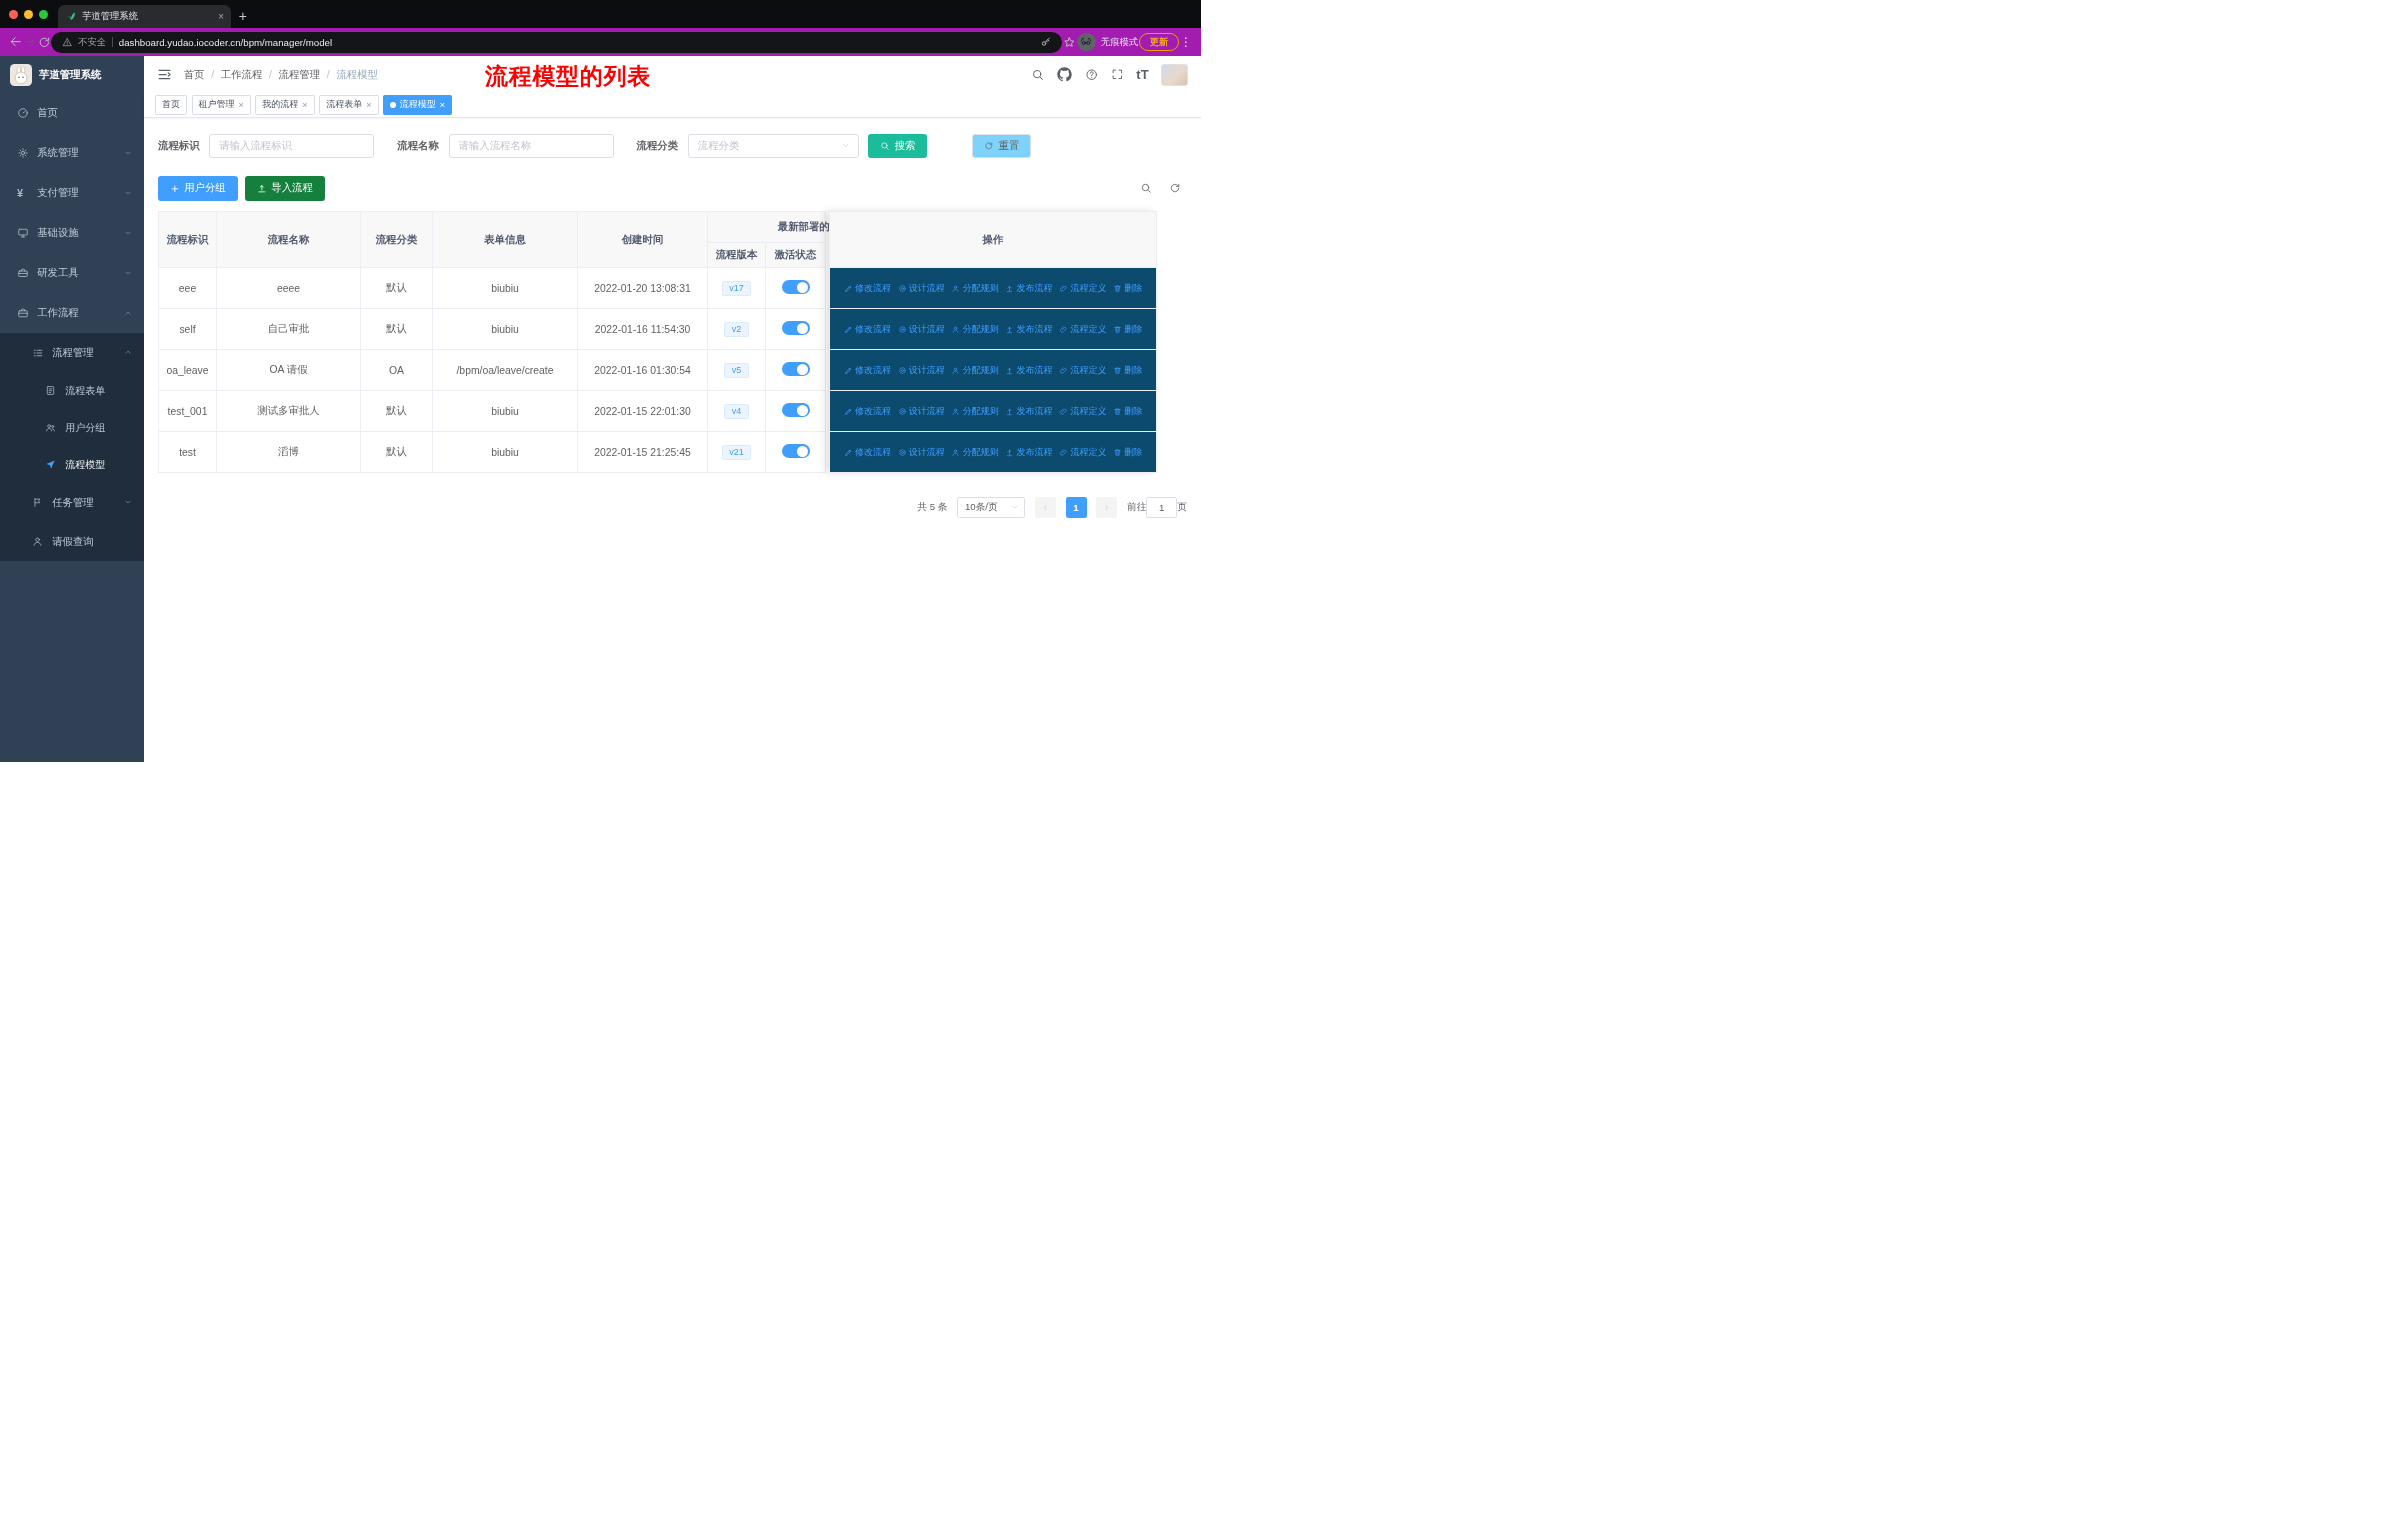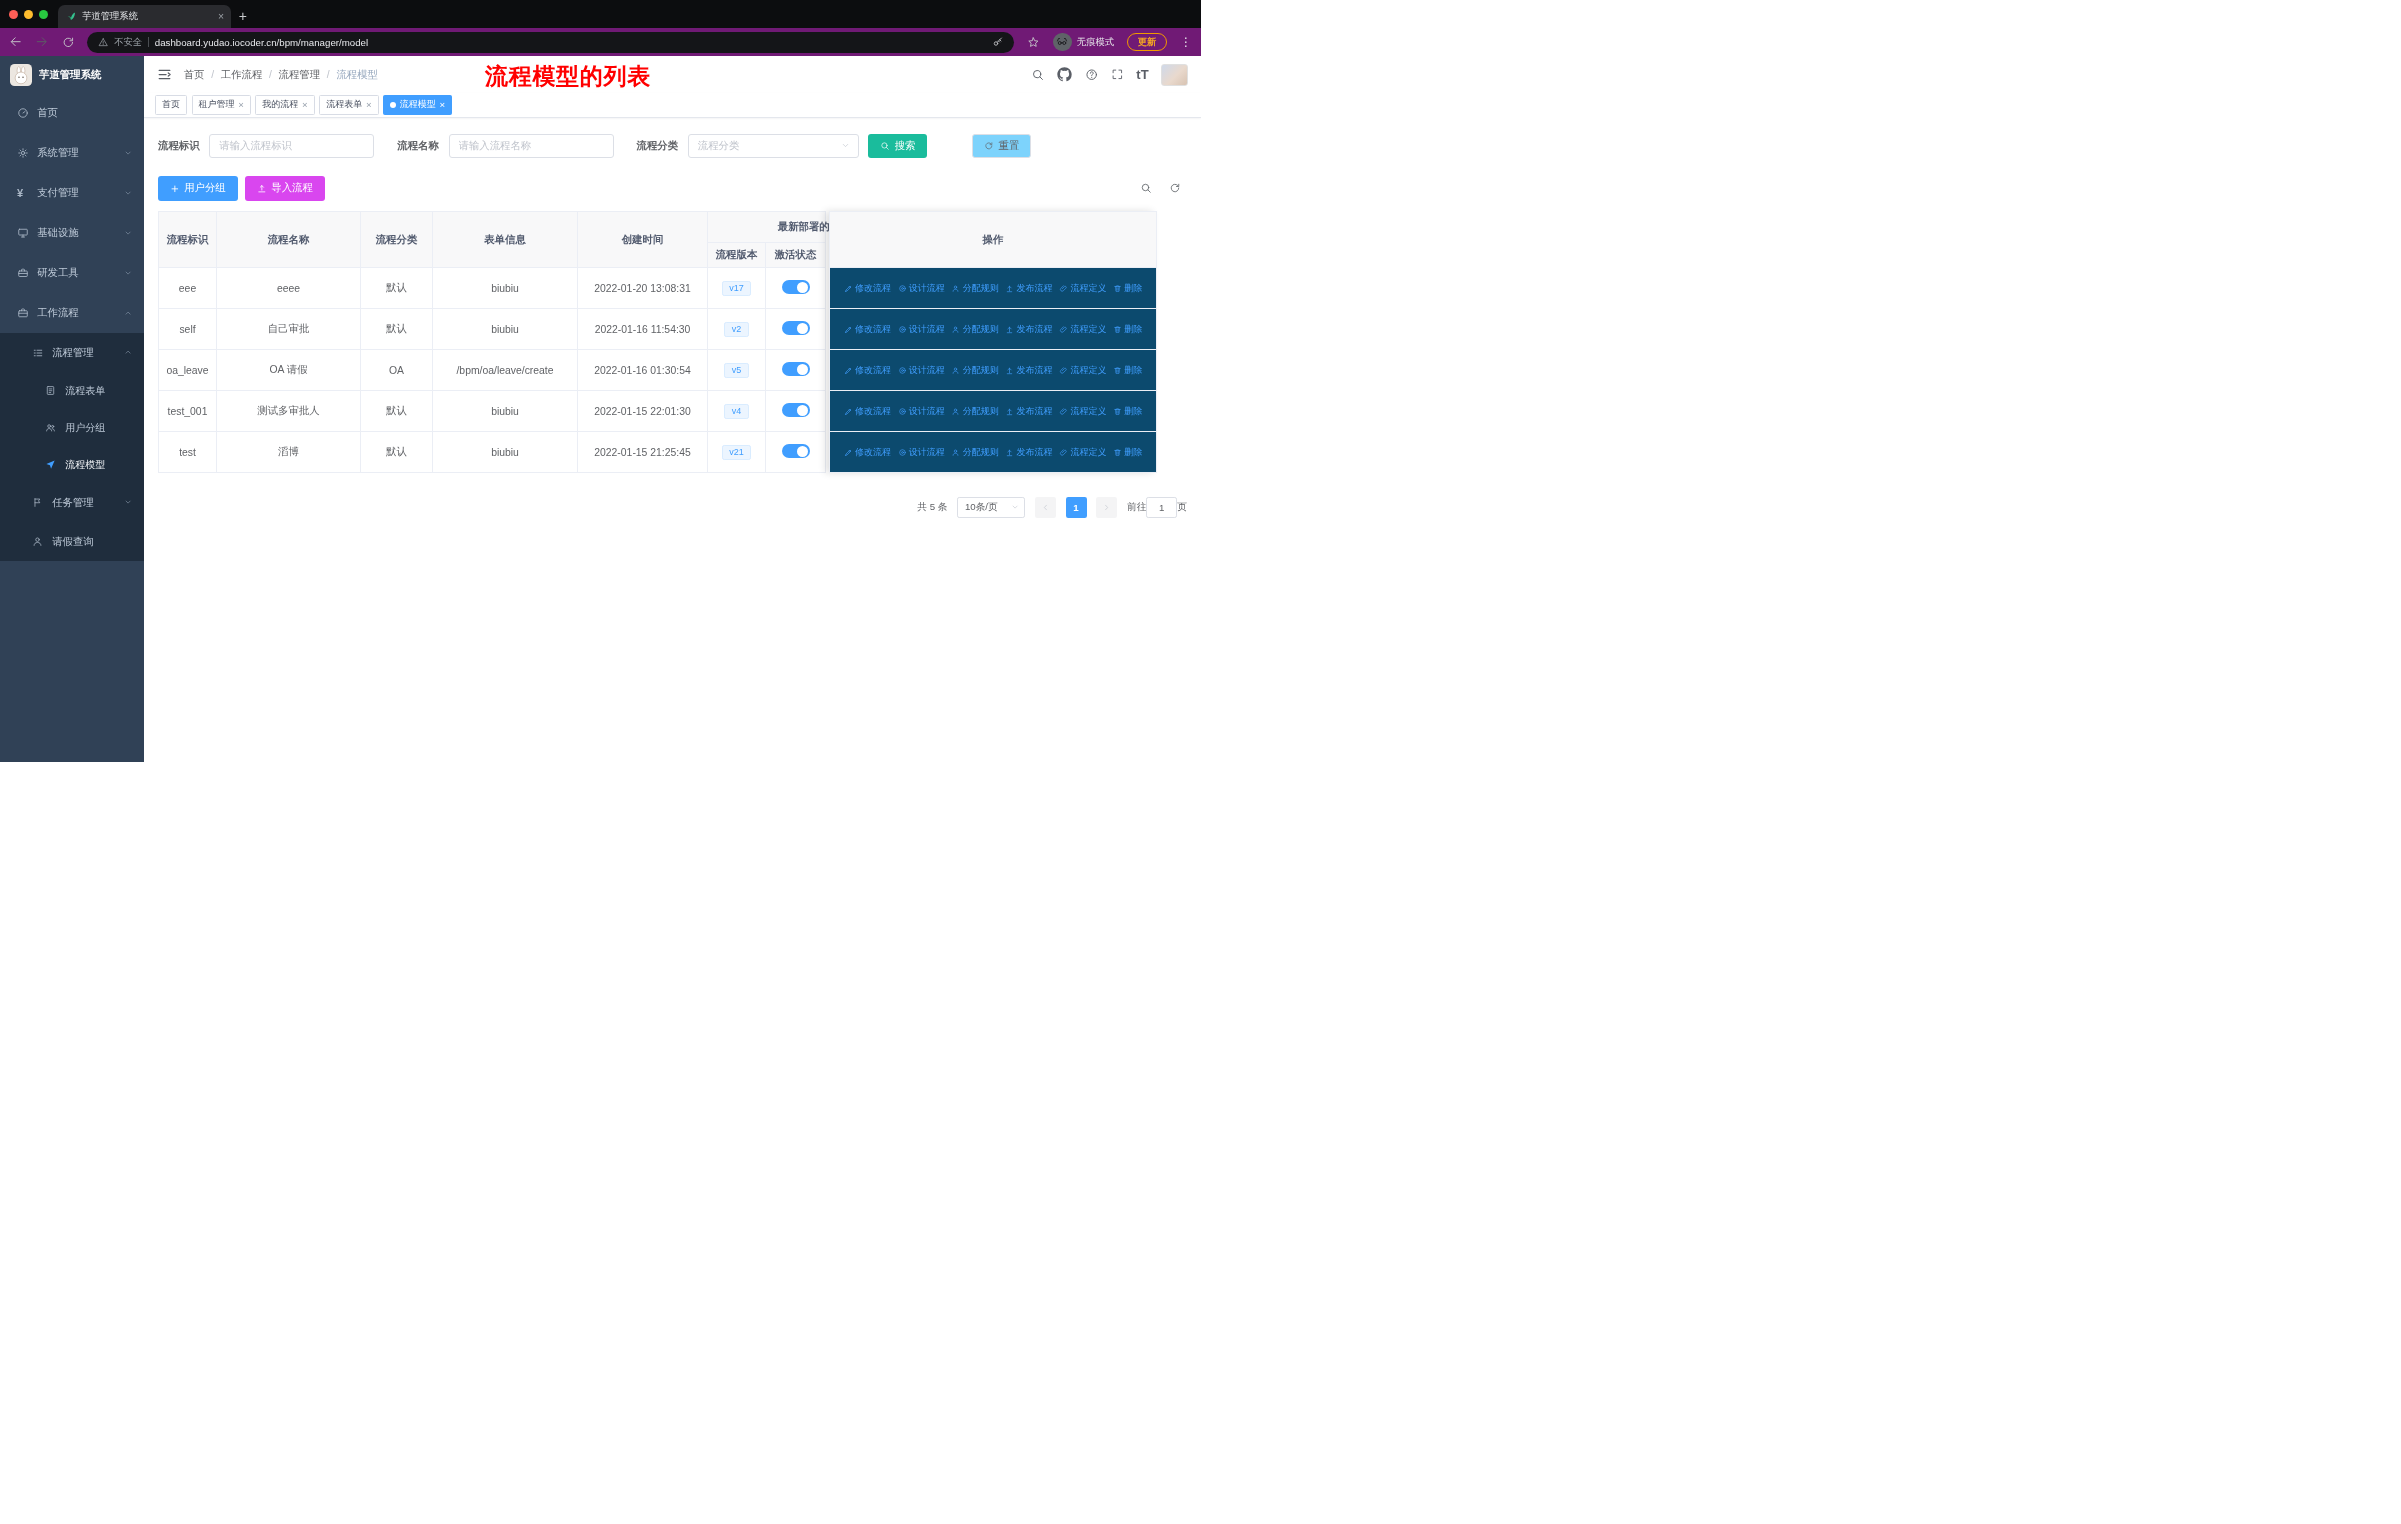--- a/index.html
+++ b/index.html
@@ -12,21 +12,21 @@
   .chrome { width:100%; }
   .tabstrip { height:28px; background:#0c0d0f; display:flex; align-items:flex-end; padding-left:9px; }
   .traffic { display:flex; gap:6px; align-items:center; height:28px; margin-right:10.4px; }
   .tl { width:9px; height:9px; border-radius:50%; }
   .tl.r { background:#ff5f57; } .tl.y { background:#febc2e; } .tl.g { background:#28c840; }
   .tab { width:173px; height:23px; background:#2a2b2f; border-radius:6.7px 6.7px 0 0; display:flex; align-items:center; gap:6px; padding:0 7.4px; color:#e8eaed; font-size:9.3px; }
   .tab .favicon { width:10.4px; height:10.4px; flex:none; }
   .tab .t-title { flex:1; white-space:nowrap; overflow:hidden; }
   .tab .t-close { color:#9aa0a6; font-size:10.4px; }
   .newtab { color:#c7c9cc; font-size:14px; margin:0 0 3.7px 7.4px; }
-  .toolbar { height:28px; background:#701a75; display:flex; align-items:center; padding:0 9px; gap:13px; }
+  .toolbar { height:28px; background:#a21caf; display:flex; align-items:center; padding:0 9px; gap:1px; }
   .navbtn { color:#c7c9cc; } .navbtn.disabled { color:#5c5f64; }
   .urlbar { flex:1; height:21px; background:#141518; border-radius:10.4px; display:flex; align-items:center; gap:6px; padding:0 10.4px; }
   .sec-label { color:#9aa0a6; font-size:9.3px; }
   .url-div { width:0.7px; height:10.4px; background:#4a4d52; }
   .url-text { color:#e8eaed; font-size:9.7px; flex:1; }
   .chip-incog { display:flex; align-items:center; gap:5.2px; color:#e8eaed; font-size:9.3px; }
   .incog-avatar { width:18.6px; height:18.6px; border-radius:50%; background:#5f6368; display:flex; align-items:center; justify-content:center; color:#202124; }
   .update-pill { height:18.6px; border:1.1px solid #f29900; border-radius:9.7px; color:#f5a623; font-size:9.3px; font-weight:700; display:flex; align-items:center; padding:0 9.7px; }
   .dots { color:#e8eaed; font-size:12px; letter-spacing:0; }
 
@@ -73,21 +73,21 @@
   .f-input { width:165px; height:24.6px; border:0.7px solid #dcdfe6; border-radius:3px; padding:0 9px; font-size:10.4px; color:#606266; outline:none; margin-right:23px; font-family:inherit; }
   .f-input::placeholder { color:#c0c4cc; }
   .f-select { width:171px; height:24.6px; border:0.7px solid #dcdfe6; border-radius:3px; padding:0 7.4px 0 9px; display:flex; align-items:center; justify-content:space-between; color:#c0c4cc; font-size:10.4px; margin-right:9.7px; cursor:pointer; }
   .btn { height:24.6px; border-radius:3px; display:inline-flex; align-items:center; gap:4.5px; font-size:10.4px; padding:0 11px; cursor:pointer; border:0.7px solid transparent; }
   .btn-search { background:#1abc9c; color:#fff; margin-right:9px; }
   .btn-reset { background:#7dd3fc; color:#606266; border-color:#dcdfe6;margin-left:36px; }
 
   
   .btn-row { display:flex; align-items:center; margin-bottom:10.4px; }
   .btn-create { background:#409eff; color:#fff; margin-right:7.4px; }
-  .btn-import { background:#d946ef; color:#fff; }
+  .btn-import { background:#15803d; color:#fff; }
   .utils { margin-left:auto; display:flex; gap:17px; color:#5f6368; margin-right:6px; }
 
   
   .table-wrap { position:relative; }
   table.grid { border-collapse:collapse; table-layout:fixed; width:667px; font-size:10.4px; }
   .grid th, .grid td { border:0.7px solid #ebeef5; text-align:center; }
   .grid th { background:#f8f8f9; color:#515a6e; font-weight:700; }
   .grid thead tr.h1 th { height:31px; }
   .grid thead tr.h2 th { height:25px; }
   .grid td { height:41px; color:#606266; }

